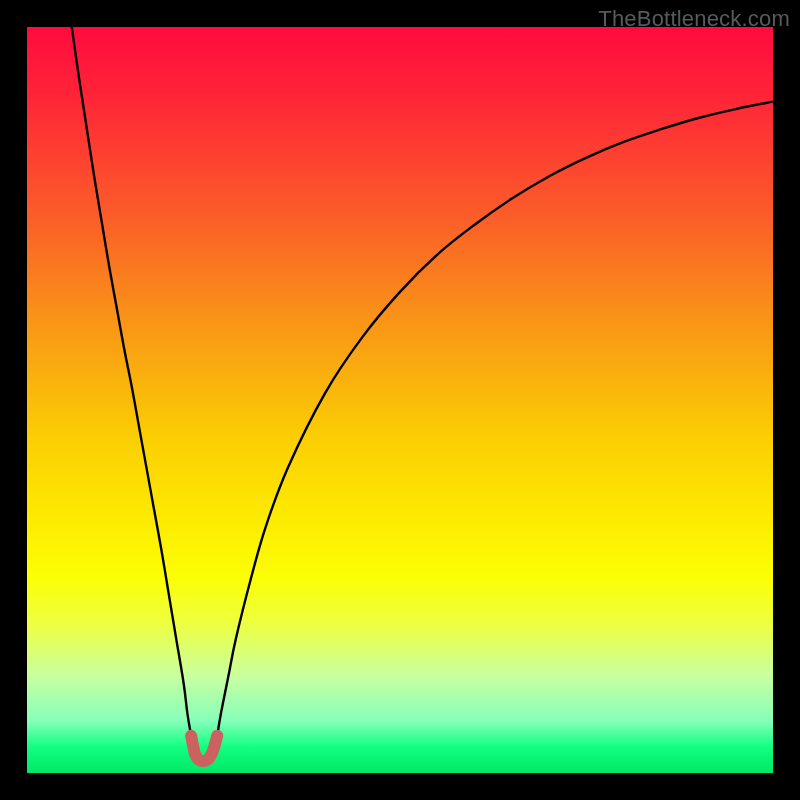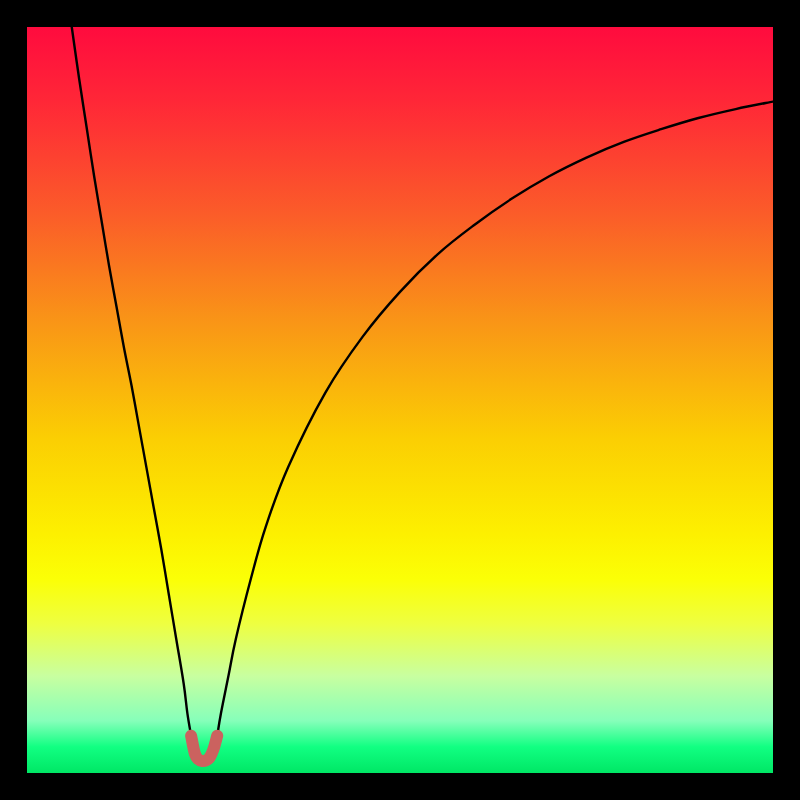--- a/index.html
+++ b/index.html
@@ -32,20 +32,21 @@
   top: 27px;
   width: 746px;
   height: 746px;
 }
 svg { display: block; }
 </style>
 </head>
 <body>
 
 <div class="frame">
+  <div class="watermark">TheBottleneck.com</div>
 
   <div class="plot">
     <svg id="chart-svg" width="746" height="746" viewBox="0 0 746 746">
       <defs>
         <linearGradient id="bg-grad" x1="0" y1="0" x2="0" y2="1">
             <stop offset="0.00%" stop-color="#ff0b3e"></stop>
             <stop offset="10.00%" stop-color="#ff2737"></stop>
             <stop offset="25.00%" stop-color="#fb5c29"></stop>
             <stop offset="40.00%" stop-color="#f99716"></stop>
             <stop offset="55.00%" stop-color="#fbce03"></stop>

